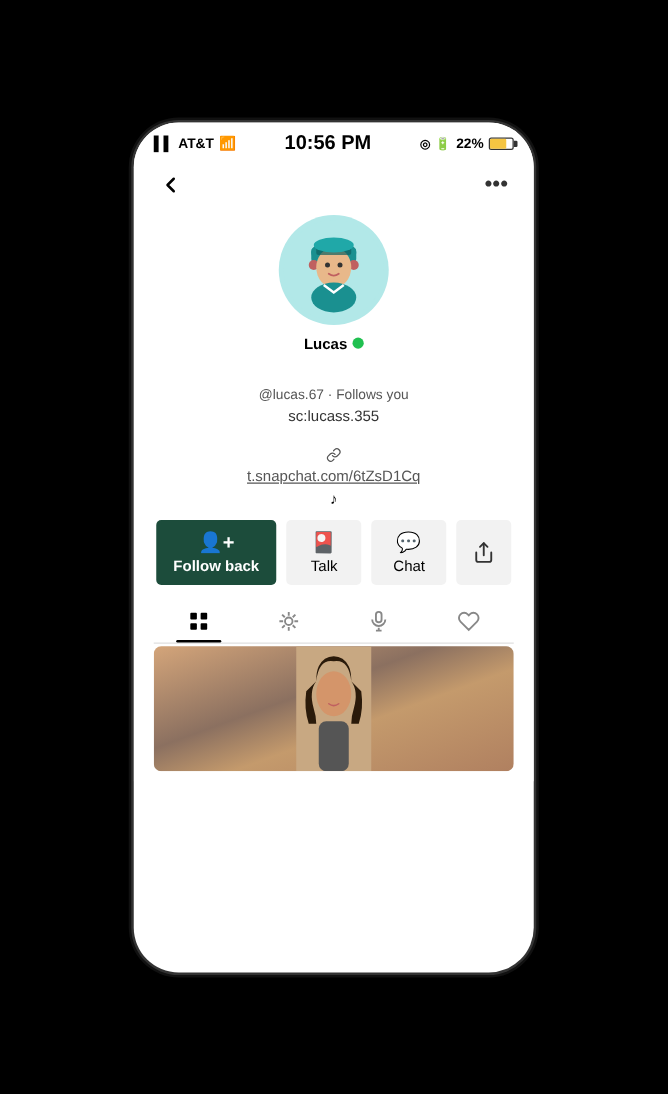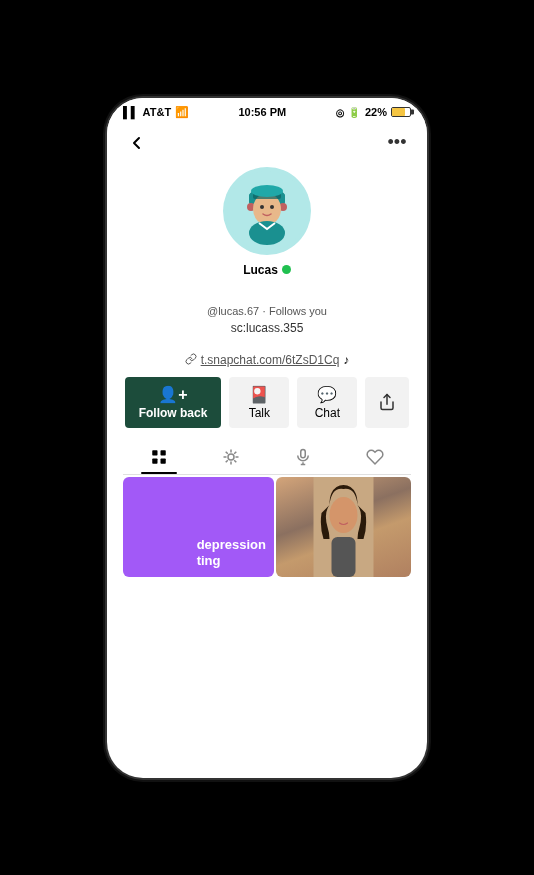--- a/index.html
+++ b/index.html
@@ -24,21 +24,21 @@
     .status-bar {
       background: #fff;
       display: flex;
       justify-content: space-between;
       align-items: center;
       padding: 8px 16px 4px;
       font-size: 11px;
       font-weight: 600;
     }
     .status-left { display: flex; align-items: center; gap: 4px; }
-    .status-center { font-size: 11px; font-weight: 600; text-align: center; }
+    .status-center { font-size: 16px; font-weight: 600; text-align: center; }
     .status-right { display: flex; align-items: center; gap: 4px; font-size: 11px; }
     .battery {
       width: 20px; height: 10px; border: 1.5px solid #333; border-radius: 2px;
       position: relative; display: inline-block;
     }
     .battery::after {
       content: '';
       position: absolute;
       right: -4px; top: 50%; transform: translateY(-50%);
       width: 3px; height: 5px;
@@ -91,22 +91,23 @@
     .online-dot {
       width: 9px; height: 9px;
       background: #20c050; border-radius: 50%;
       display: inline-block;
     }
     .handle {
       font-size: 11px; color: #555; margin-bottom: 4px; margin-top: 26px;
     }
     .bio { font-size: 12px; color: #333; margin-bottom: 18px; }
     .link-row {
-      display: flex; gap: 4px;
+      display: flex; align-items: center; gap: 4px;
       margin-bottom: 10px;
+      flex-direction: column;
     }
     .link-text { font-size: 12px; color: #555; }
     .tiktok-icon { font-size: 14px; }
     .stats-row {
       display: flex; gap: 20px; margin-bottom: 12px;
     }
     .stat {
       display: flex; flex-direction: column; align-items: center;
     }
     .stat-num { font-size: 15px; font-weight: 700; color: #000; }
@@ -318,23 +319,20 @@
         </svg>
       </div>
       <div class="tab">
         <svg width="18" height="18" viewBox="0 0 24 24" fill="none" stroke="#888" stroke-width="2">
           <path d="M20.84 4.61a5.5 5.5 0 0 0-7.78 0L12 5.67l-1.06-1.06a5.5 5.5 0 0 0-7.78 7.78l1.06 1.06L12 21.23l7.78-7.78 1.06-1.06a5.5 5.5 0 0 0 0-7.78z"></path>
         </svg>
       </div>
     </div>
 
     <div class="content-grid" style="width:100%; padding-top:2px;">
-      <div class="grid-thumb grid-thumb-purple" style="flex:1; height:100px; border-radius:6px; padding:8px; display:flex; flex-direction:column; justify-content:flex-end;">
-        <span class="grid-text" style="color:#fff; font-size:13px; font-weight:700; line-height:1.2;">depression<br>ting</span>
-      </div>
       <div class="grid-thumb grid-thumb-photo" style="flex:1; height:100px; border-radius:6px; background: linear-gradient(160deg, #d4a57a 0%, #8b7060 40%, #c49a6c 60%, #b08060 100%); position:relative; overflow:hidden;">
 
         <svg viewBox="0 0 60 100" width="100%" height="100%">
           <rect width="60" height="100" fill="#c8a882"></rect>
           <ellipse cx="30" cy="38" rx="14" ry="18" fill="#d4956a"></ellipse>
           <path d="M16 28 Q18 10 30 12 Q42 10 44 28 Q44 20 42 16 Q38 8 30 8 Q22 8 18 16 Q16 20 16 28Z" fill="#2a1a0a"></path>
           <path d="M44 28 Q50 36 46 50 Q44 56 44 62 L50 62 Q54 50 52 36Z" fill="#2a1a0a"></path>
           <path d="M16 28 Q10 36 14 50 Q16 56 16 62 L10 62 Q6 50 8 36Z" fill="#2a1a0a"></path>
           <ellipse cx="25" cy="38" r="2.5" fill="#333"></ellipse>
           <ellipse cx="35" cy="38" r="2.5" fill="#333"></ellipse>

